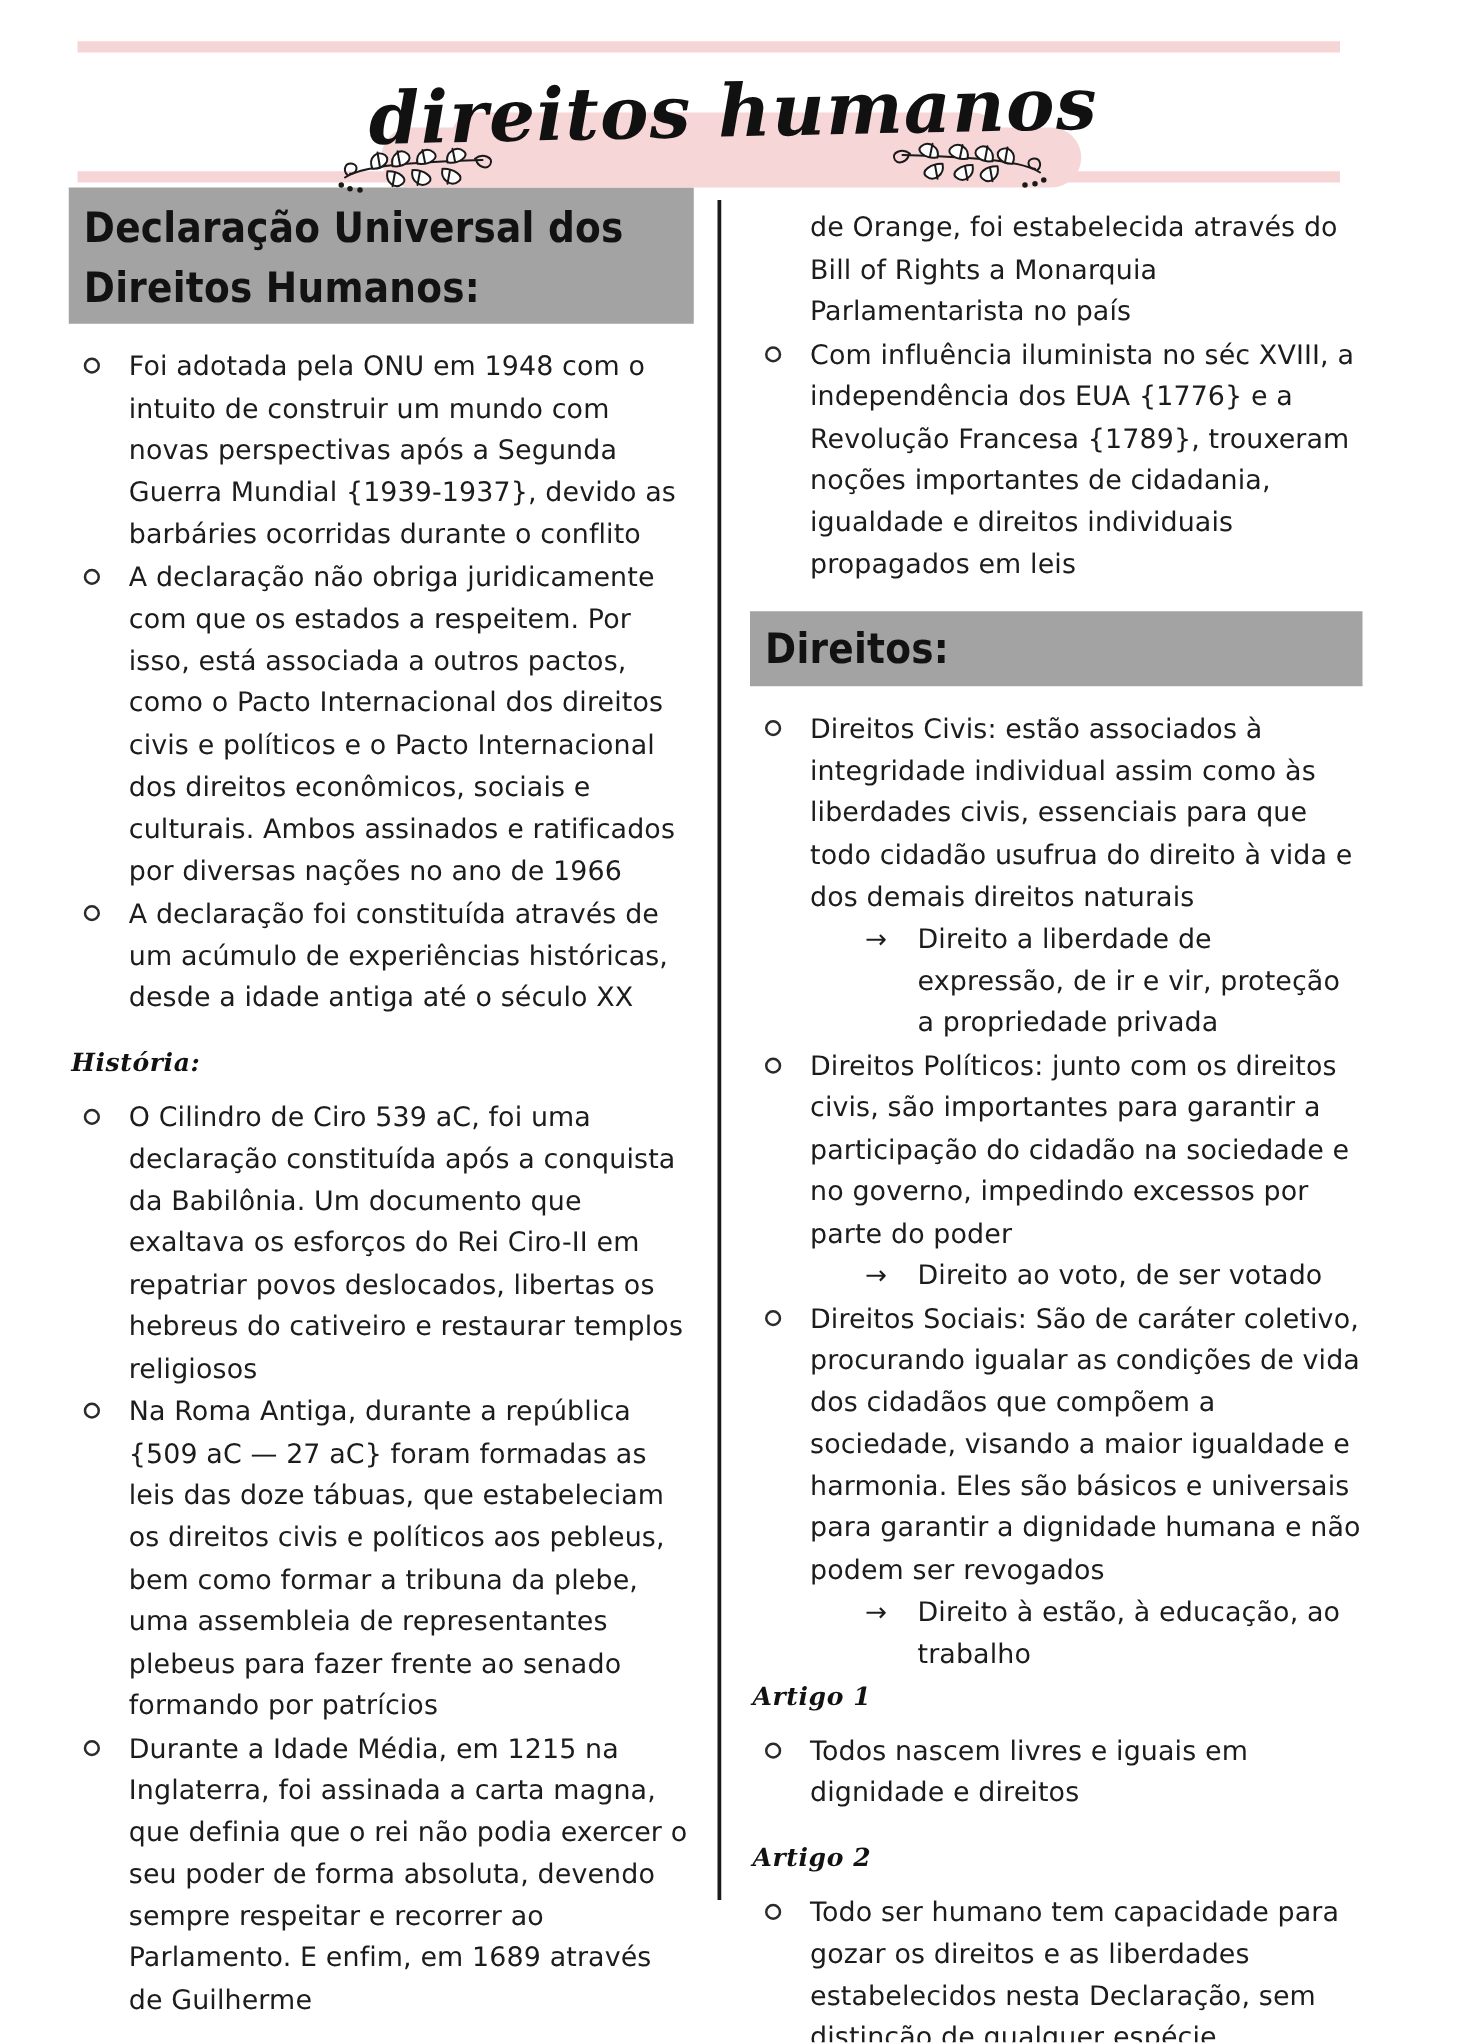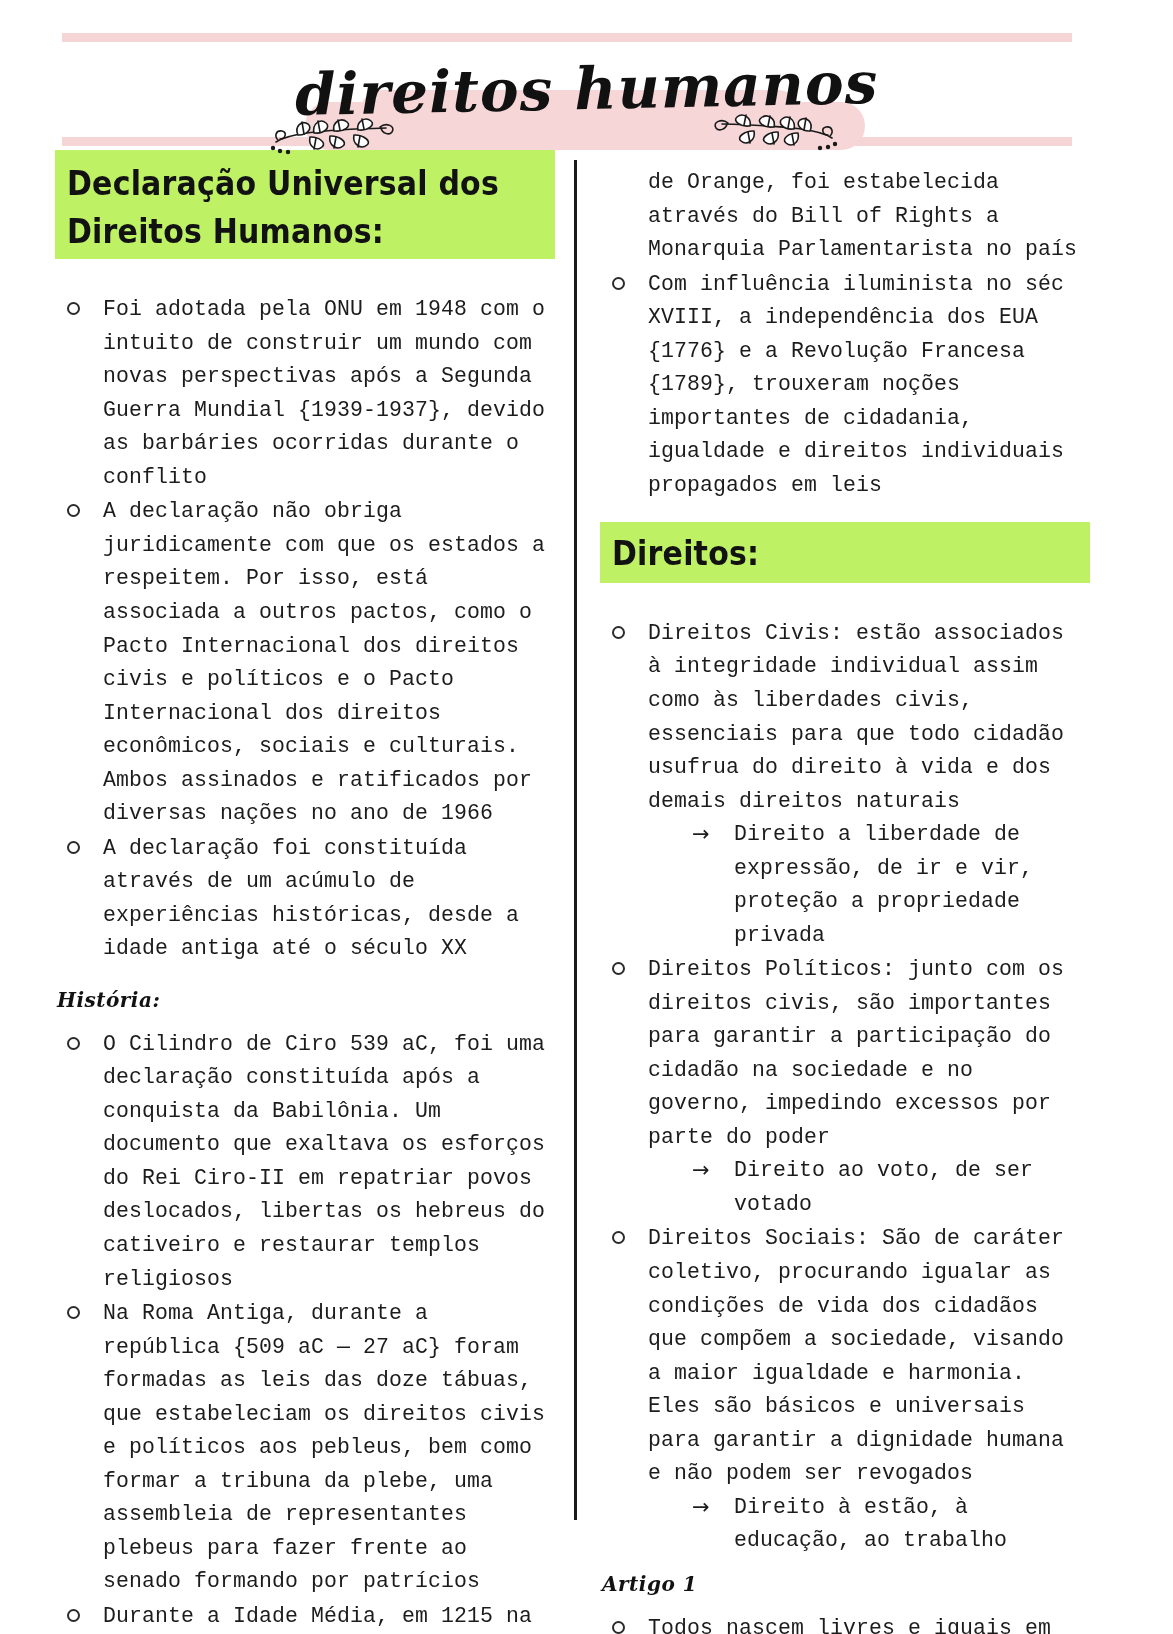--- a/index.html
+++ b/index.html
@@ -107,23 +107,23 @@
     position: absolute;
     left: 574px;
     top: 10px;
     width: 3px;
     height: 1360px;
     background: #1a1a1a;
   }
 
   
   .h-band {
-    background: #bef264;
+    background: #a3a3a3;
     padding: 10px 12px 14px 12px;
-    margin-bottom: 34px;
+    margin-bottom: 18px;
   }
   .h-band .h-text {
     font-family: "DejaVu Sans", sans-serif;
     font-weight: bold;
     font-size: 30px;
     line-height: 1.42;
     letter-spacing: 0.2px;
     color: #121212;
     transform: scaleY(1.12);
     transform-origin: left top;
@@ -178,21 +178,21 @@
     line-height: 1.56;
     color: #1c1c1c;
   }
   ul.sub > li .arrow {
     position: absolute;
     left: 44px;
     top: 0px;
     font-size: 21px;
     color: #1c1c1c;
   }
-  .li-text { display: block; font-family: Liberation Mono, monospace; }
+  .li-text { display: block; }
 </style>
 </head>
 <body>
 
 <div class="page">
 
   <div class="header">
     <div class="rule top"></div>
     <div class="rule bottom"></div>
 
@@ -342,21 +342,21 @@
           <ul class="sub">
             <li>
               <span class="arrow">→</span>
               <span class="li-text">Direito à estão, à educação, ao trabalho</span>
             </li>
           </ul>
         </li>
       </ul>
 
 
-      <div class="h-script" style="margin-top:14px;">Artigo 1</div>
+      <div class="h-script" style="margin-top:4px;">Artigo 1</div>
       <ul class="notes">
         <li>
           <span class="marker"></span>
           <span class="li-text">Todos nascem livres e iguais em dignidade e direitos</span>
         </li>
       </ul>
 
       <div class="h-script">Artigo 2</div>
       <ul class="notes">
         <li>

